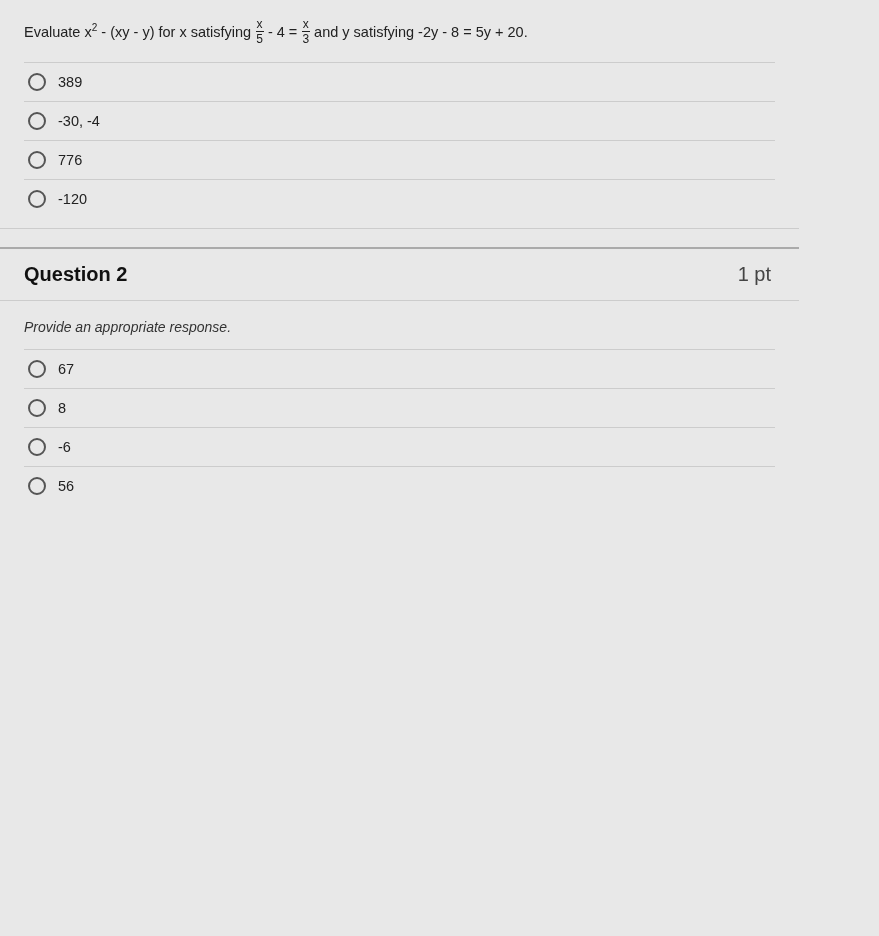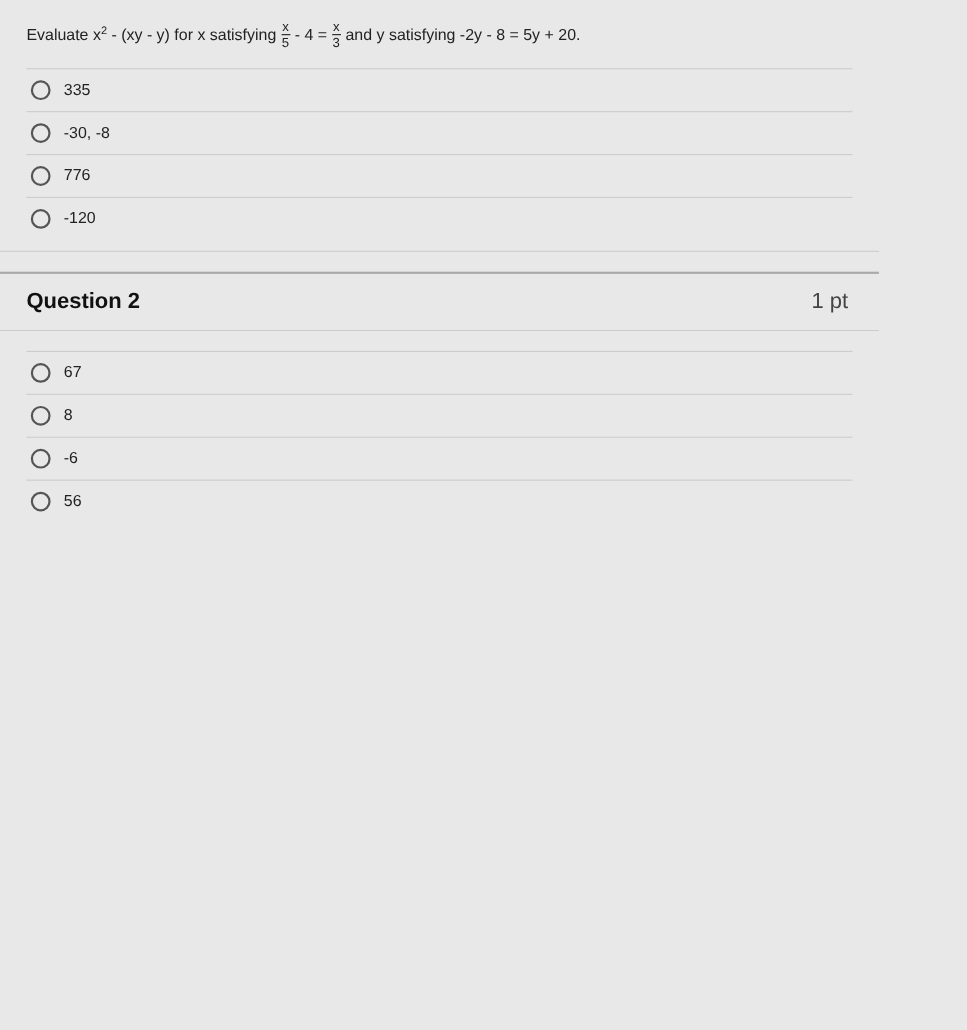--- a/index.html
+++ b/index.html
@@ -150,45 +150,46 @@
       <span class="fraction">
         <span class="num">x</span>
         <span class="den">3</span>
       </span>
       and y satisfying -2y - 8 = 5y + 20.
     </div>
 
     <ul class="options-list">
       <li class="option-item">
         <span class="radio-circle"></span>
-        <span class="option-label">335</span>
-      </li>
-      <li class="option-item">
-        <span class="radio-circle"></span>
-        <span class="option-label">-30, -8</span>
+        <span class="option-label">389</span>
+      </li>
+      <li class="option-item">
+        <span class="radio-circle"></span>
+        <span class="option-label">-30, -4</span>
       </li>
       <li class="option-item">
         <span class="radio-circle"></span>
         <span class="option-label">776</span>
       </li>
       <li class="option-item">
         <span class="radio-circle"></span>
         <span class="option-label">-120</span>
       </li>
     </ul>
   </div>
 
   <div class="spacer"></div>
 
   <div class="question-header">
     <span class="question-header-title">Question 2</span>
     <span class="question-header-pts">1 pt</span>
   </div>
 
   <div class="question2-block">
+    <div class="provide-text">Provide an appropriate response.</div>
 
 
     <ul class="options-list">
       <li class="option-item">
         <span class="radio-circle"></span>
         <span class="option-label">67</span>
       </li>
       <li class="option-item">
         <span class="radio-circle"></span>
         <span class="option-label">8</span>

